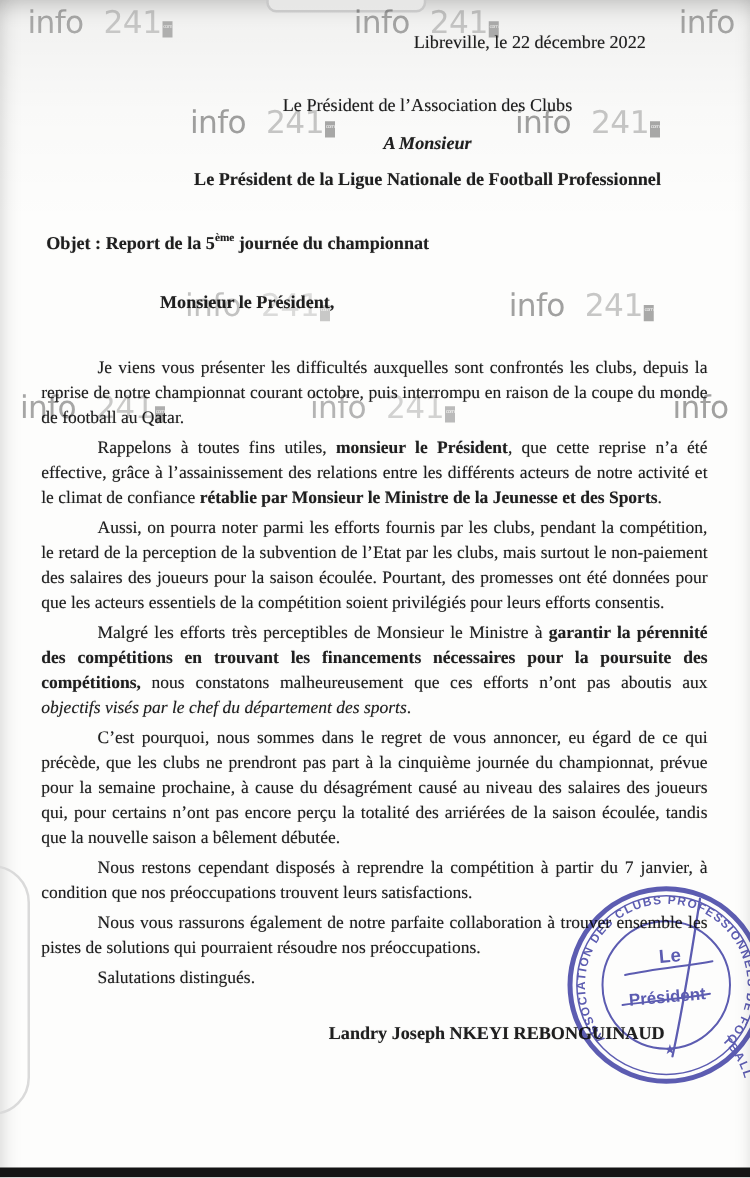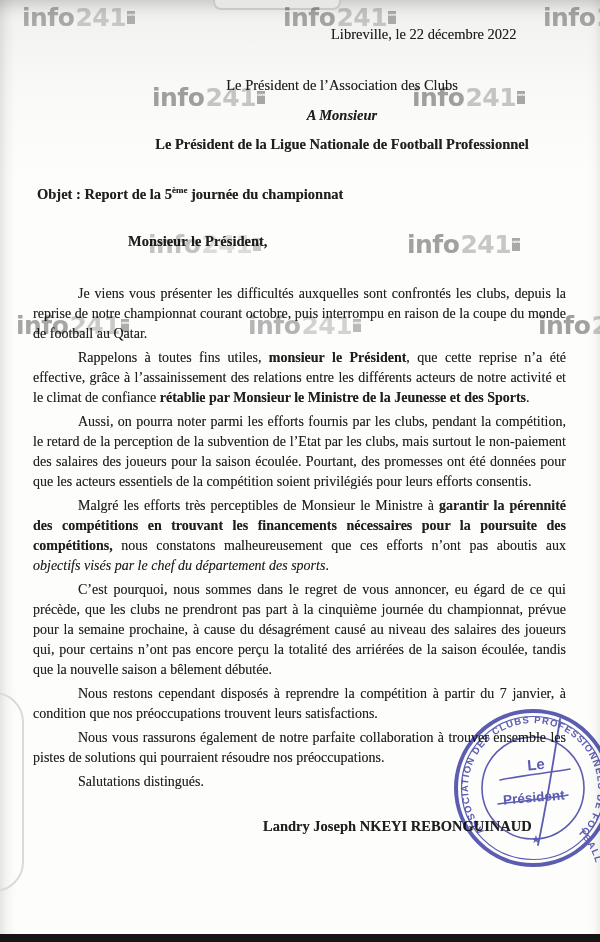--- a/index.html
+++ b/index.html
@@ -26,25 +26,25 @@
   .recipient .r2{font-weight:bold;font-style:italic;margin-top:13px;}
   .recipient .r3{font-weight:bold;margin-top:12px;}
   .subject{margin-top:32px;margin-left:4px;font-weight:bold;font-size:14.5px;}
   .subject sup{font-size:9px;}
   .salutation{margin-top:30px;margin-left:95px;font-weight:bold;font-size:14.5px;}
   .body-text{margin-top:34px;font-size:14px;line-height:20px;text-align:justify;}
   .para{margin:0 0 4px 0;text-indent:45px;}
   .signature{margin-top:26px;margin-left:230px;font-weight:bold;font-size:14.5px;white-space:nowrap;}
 
   
-  .wm{position:absolute;z-index:5;display:flex;align-items:center;line-height:1;
-    font-family:"DejaVu Sans",sans-serif;font-weight:bold;font-size:25px;
+  .wm{position:absolute;z-index:5;display:flex;align-items:flex-end;line-height:1;
+    font-family:"DejaVu Sans",sans-serif;font-weight:normal;font-size:25px;
     mix-blend-mode:multiply;pointer-events:none;letter-spacing:-.5px;}
   .wm .p1{color:#9d9d9d;}
-  .wm .p2{color:#c6c6c6;margin-left:1px;}
+  .wm .p2{color:#c6c6c6;margin-left:16px;}
   .wm .sup{display:inline-block;width:8px;height:13px;margin-left:1px;margin-top:0;
     background:#a6a6a6;color:#ffffff;font-size:4px;line-height:4px;overflow:hidden;
     word-break:break-all;text-align:center;padding-top:2px;box-sizing:border-box;}
 
   
   .stamp{position:absolute;left:448px;top:703px;z-index:6;opacity:.85;mix-blend-mode:multiply;}
   .stamp text{font-family:"Liberation Sans",sans-serif;fill:var(--stamp-color,#4040a6);}
   .stamp .ring-txt{font-size:9.5px;font-weight:bold;letter-spacing:1.1px;}
   .stamp .c1{font-size:15px;font-weight:bold;}
   .stamp .c2{font-size:13.5px;font-weight:bold;}

